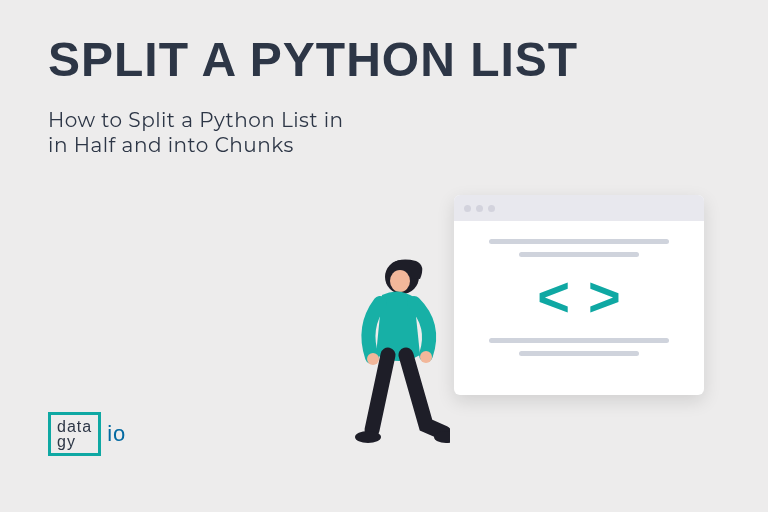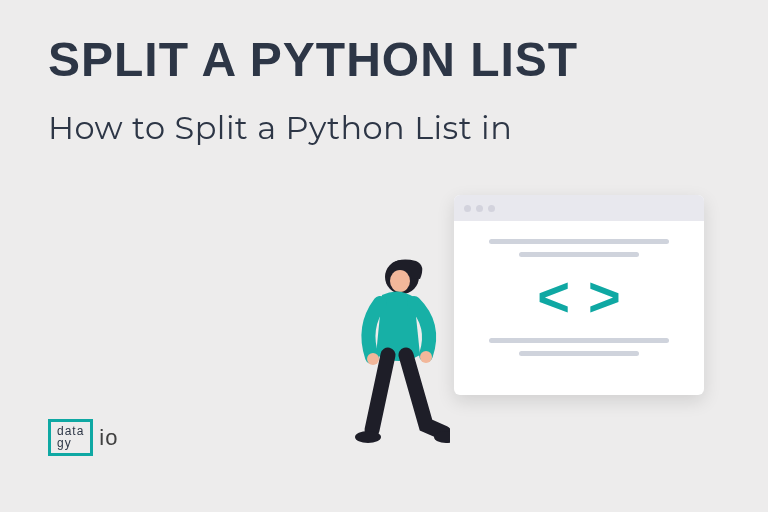--- a/index.html
+++ b/index.html
@@ -19,48 +19,48 @@
     font-size: 48px;
     font-weight: 900;
     letter-spacing: 1px;
     color: #2d3646;
     text-transform: uppercase;
   }
   .subtitle {
     position: absolute;
     top: 108px;
     left: 48px;
-    font-size: 32px;
+    font-size: 20px;
     font-weight: 400;
     color: #2d3646;
     line-height: 1.25;
     letter-spacing: 0.5px;
   }
   .logo {
     position: absolute;
     left: 48px;
     bottom: 56px;
     display: flex;
     align-items: center;
     gap: 6px;
   }
   .logo-box {
     border: 3px solid #0fa8a3;
     padding: 4px 6px;
     line-height: 0.95;
     font-family: 'Arial', sans-serif;
-    font-size: 12px;
+    font-size: 16px;
     font-weight: 400;
     color: #2d3646;
     letter-spacing: 1px;
   }
   .logo-io {
     font-family: 'Arial', sans-serif;
     font-size: 22px;
-    color: #404040;
+    color: #0369a1;
     letter-spacing: 1px;
   }
   
   .browser {
     position: absolute;
     right: 64px;
     top: 195px;
     width: 250px;
     height: 200px;
     background: #fff;
@@ -110,20 +110,21 @@
     width: 110px;
     height: 215px;
   }
 </style>
 </head>
 <body>
 
 <h1 class="title">SPLIT A PYTHON LIST</h1>
 <div class="subtitle">
   <div>How to Split a Python List in</div>
+  <div>in Half and into Chunks</div>
 </div>
 
 <div class="logo">
   <div class="logo-box">
     <div>data</div>
     <div>gy</div>
   </div>
   <span class="logo-io">io</span>
 </div>
 

